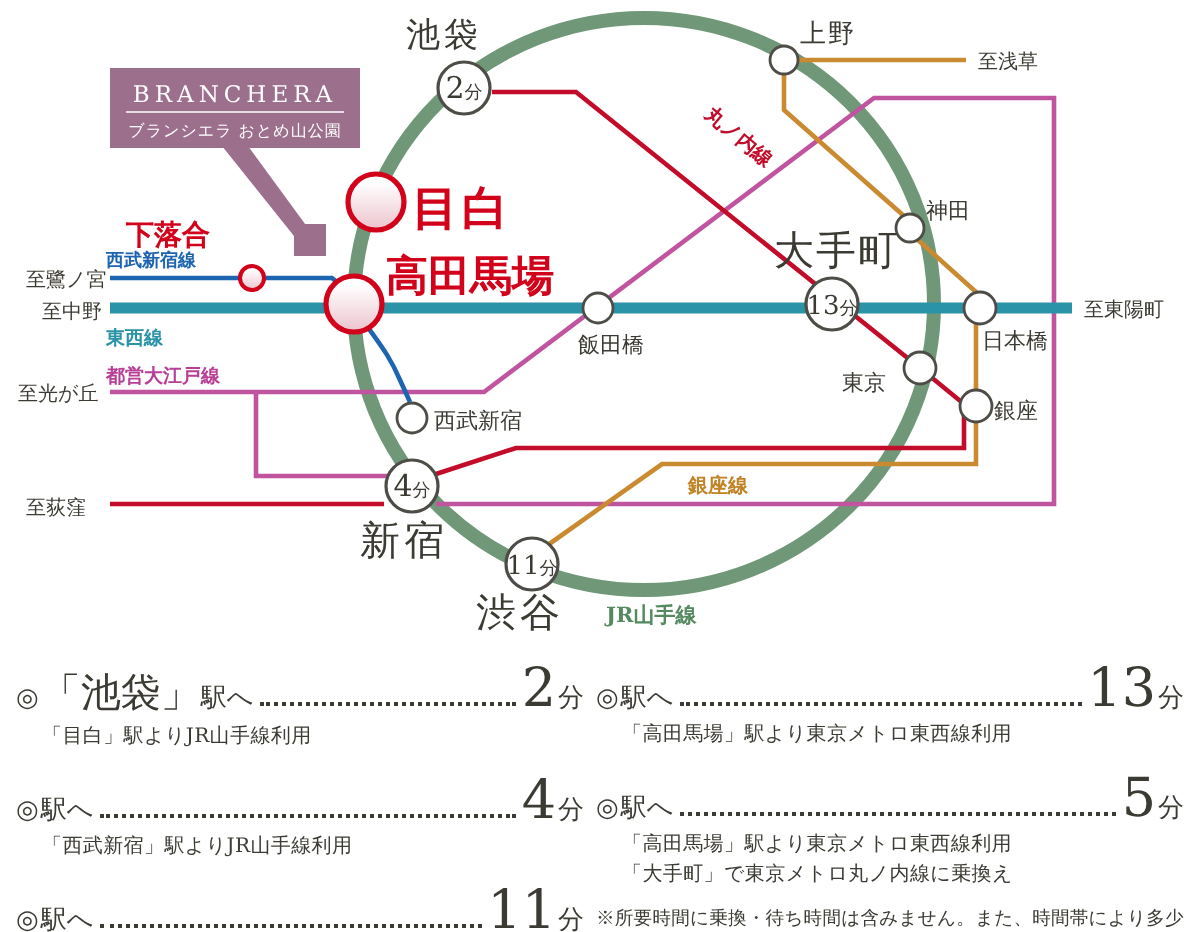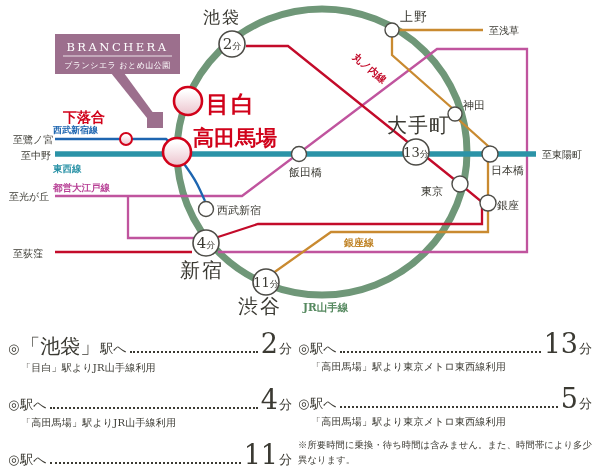--- a/index.html
+++ b/index.html
@@ -154,21 +154,21 @@
       </div>
 
       <div class="route-block">
         <div class="route-row">
           <span class="route-marker">◎</span>
           <span class="route-suffix">駅へ</span>
           <span class="leader"></span>
           <span class="route-num">4</span>
           <span class="route-unit">分</span>
         </div>
-        <div class="route-via">「高田馬場」駅よりJR山手線利用</div>
+        <div class="route-via">「西武新宿」駅よりJR山手線利用</div>
       </div>
 
       <div class="route-block">
         <div class="route-row">
           <span class="route-marker">◎</span>
           <span class="route-suffix">駅へ</span>
           <span class="leader"></span>
           <span class="route-num">11</span>
           <span class="route-unit">分</span>
         </div>
@@ -190,20 +190,21 @@
 
       <div class="route-block">
         <div class="route-row">
           <span class="route-marker">◎</span>
           <span class="route-suffix">駅へ</span>
           <span class="leader"></span>
           <span class="route-num">5</span>
           <span class="route-unit">分</span>
         </div>
         <div class="route-via">「高田馬場」駅より東京メトロ東西線利用</div>
+        <div class="route-via">「大手町」で東京メトロ丸ノ内線に乗換え</div>
       </div>
 
       <div class="notes">
         <div>※所要時間に乗換・待ち時間は含みません。また、時間帯により多少異なります。</div>
 
       </div>
     </div>
 
   </div>
 </div>

